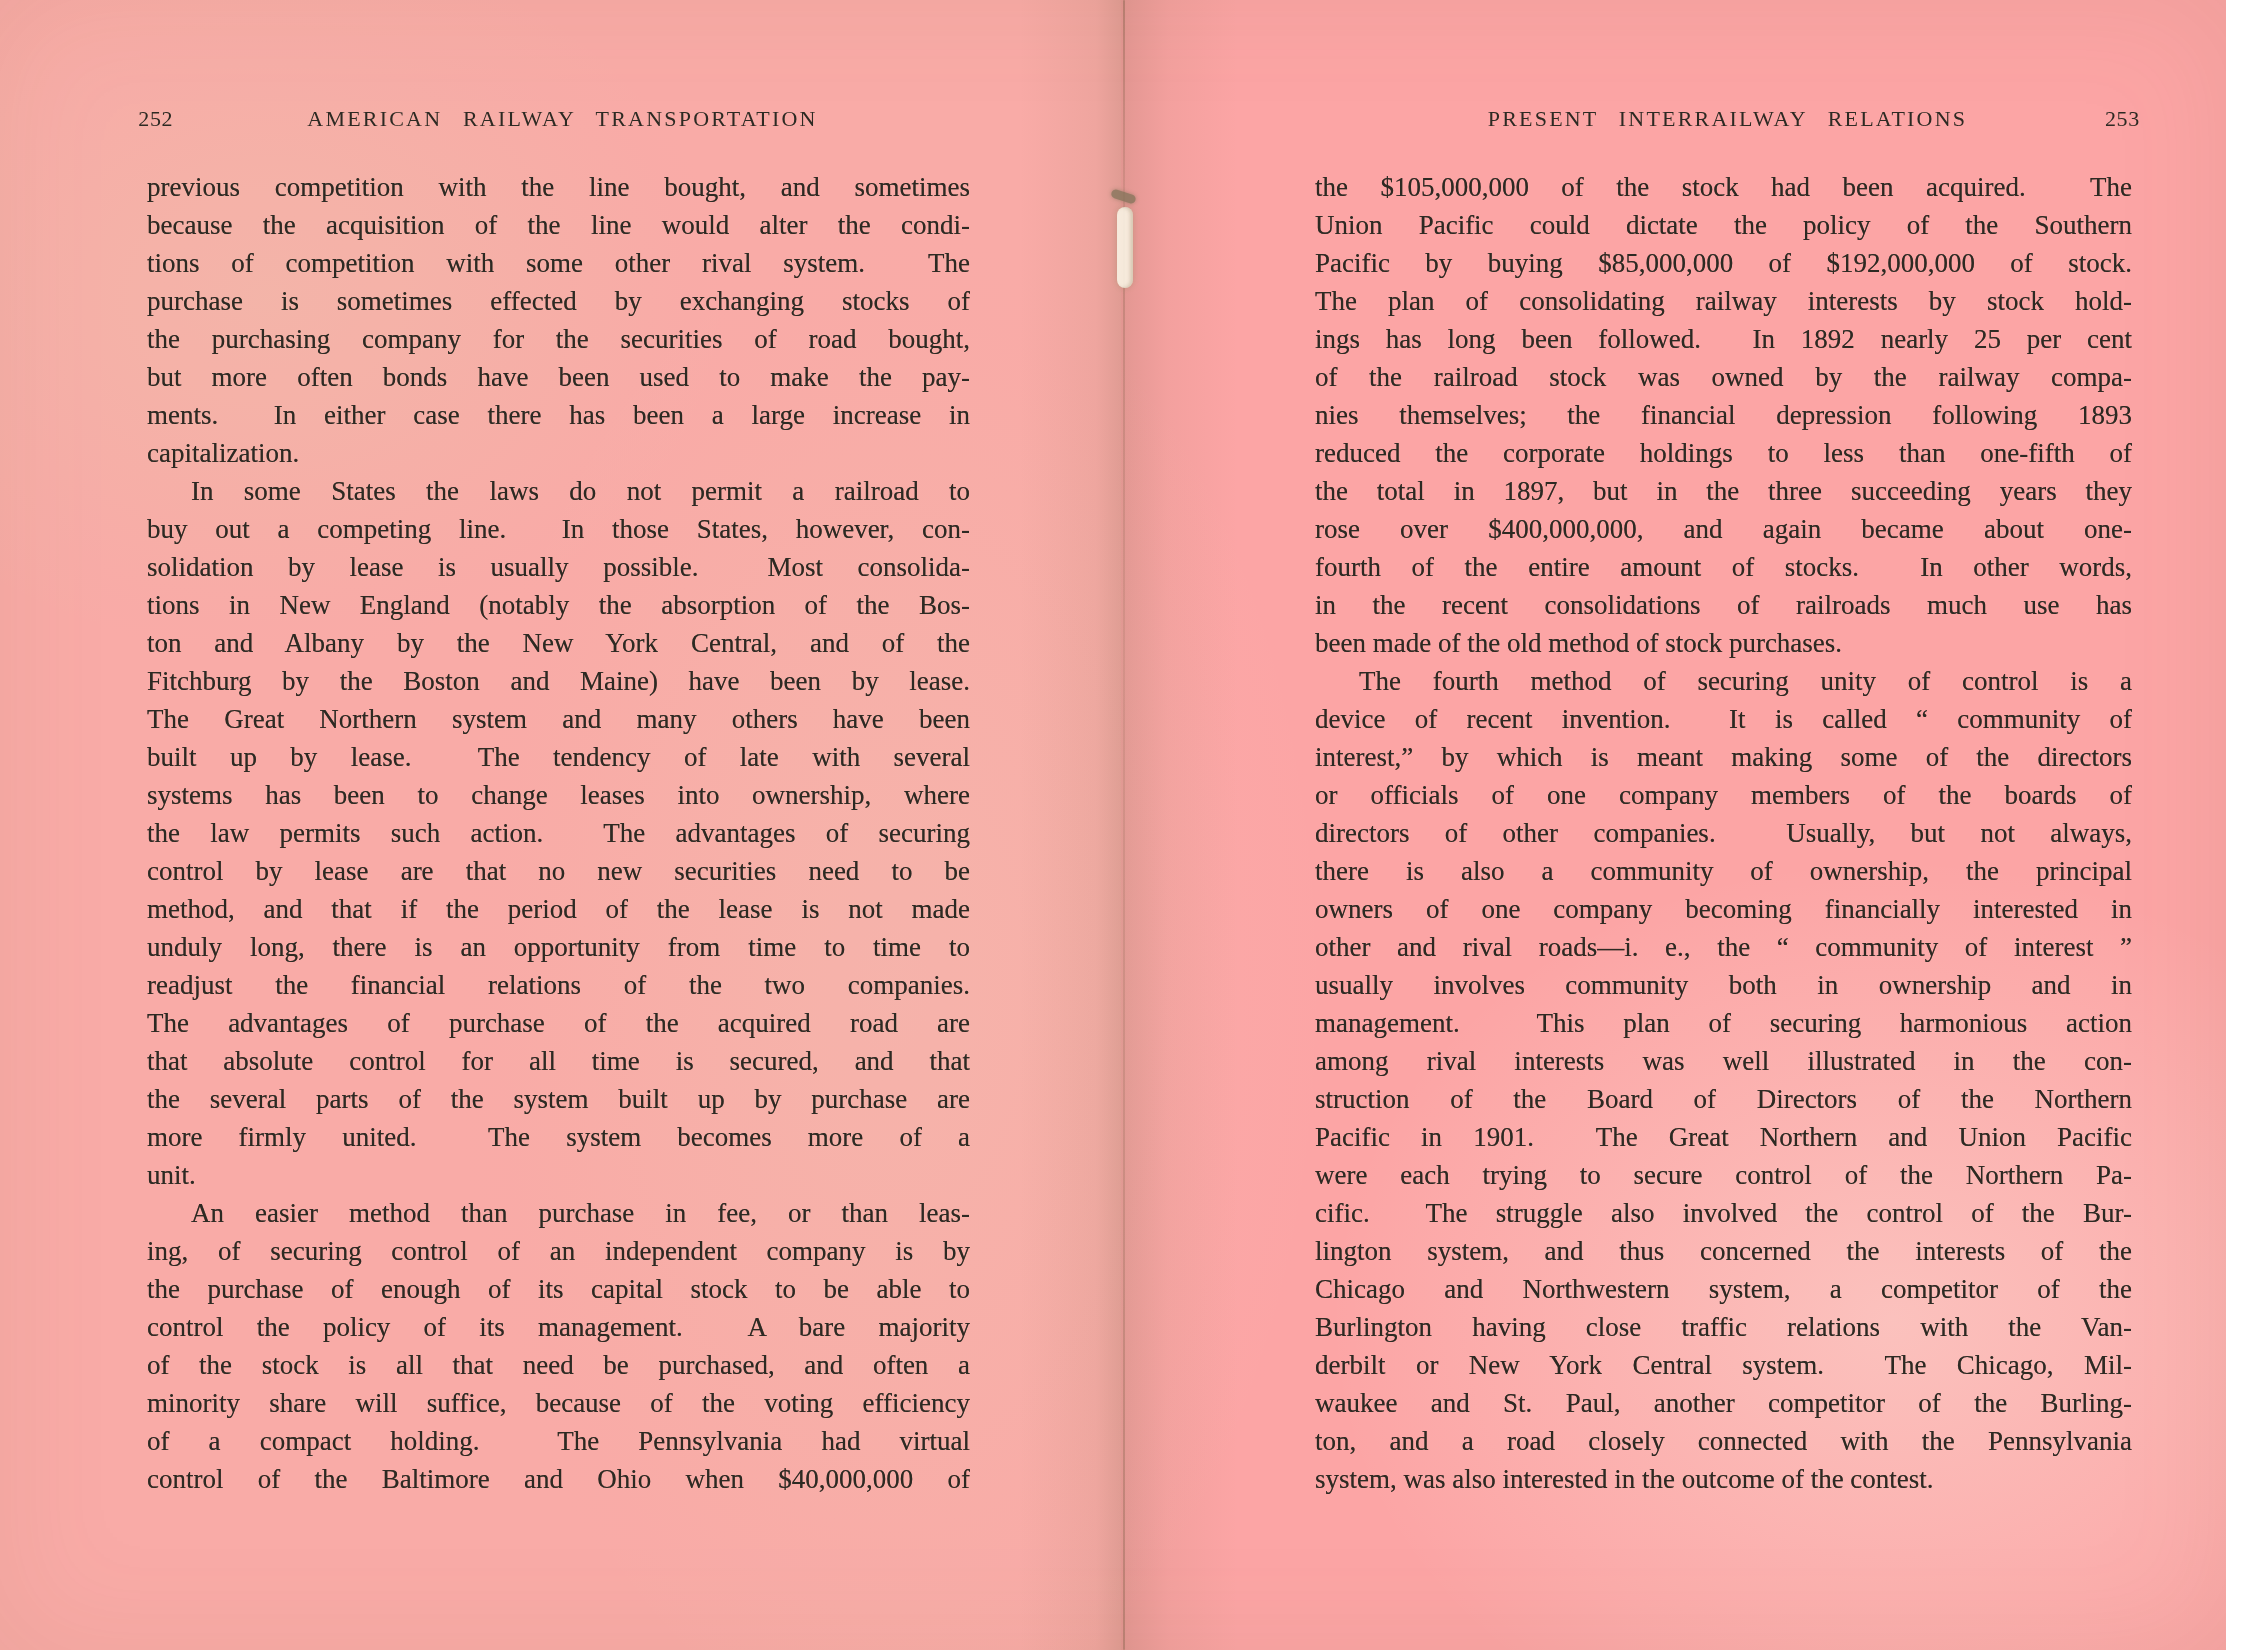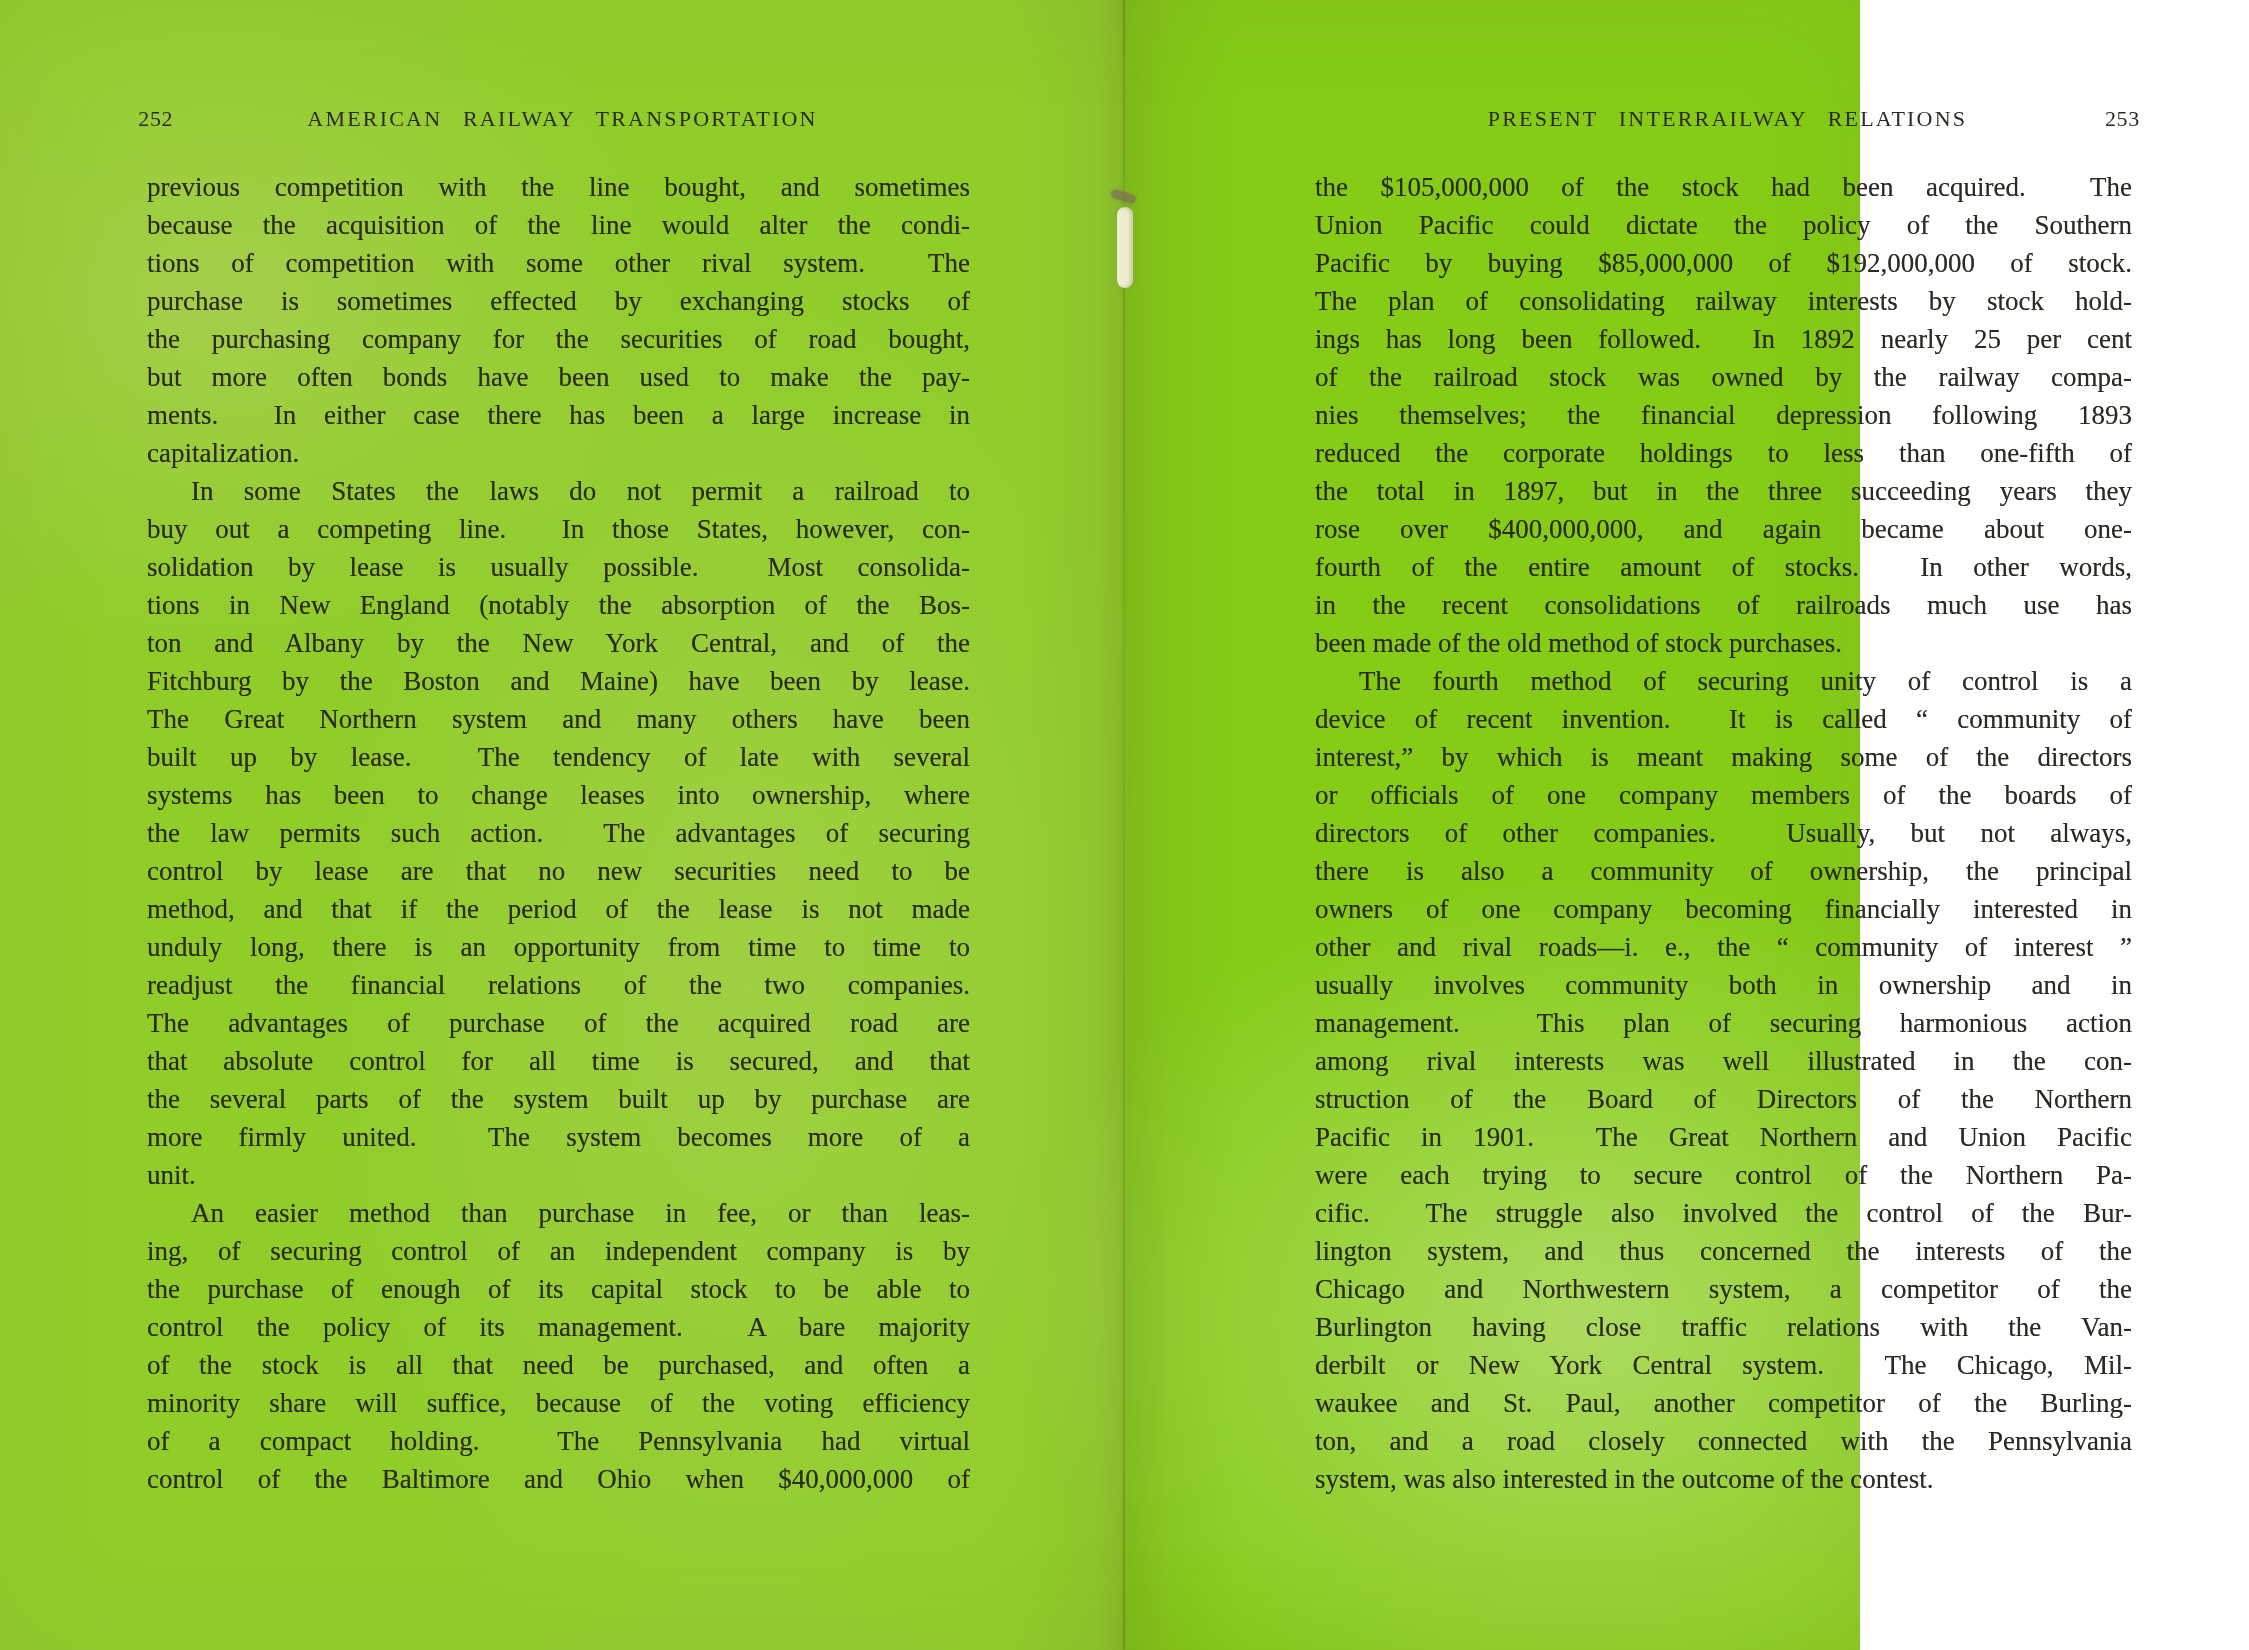--- a/index.html
+++ b/index.html
@@ -4,23 +4,23 @@
 <style>
   html, body {
     margin: 0;
     padding: 0;
     width: 2250px;
     height: 1650px;
     overflow: hidden;
   }
   .spread {
     position: relative;
-    width: 1860px;
+    width: 2226px;
     height: 1650px;
-    background: #84cc16;
+    background: #fca5a5;
     box-shadow: inset 0 0 117px rgba(120,100,60,0.10);
     font-family: "Liberation Serif", "DejaVu Serif", serif;
     color: #2d2a23;
   }
   
   .spread::before {
     content: "";
     position: absolute;
     inset: 0;
     background:

